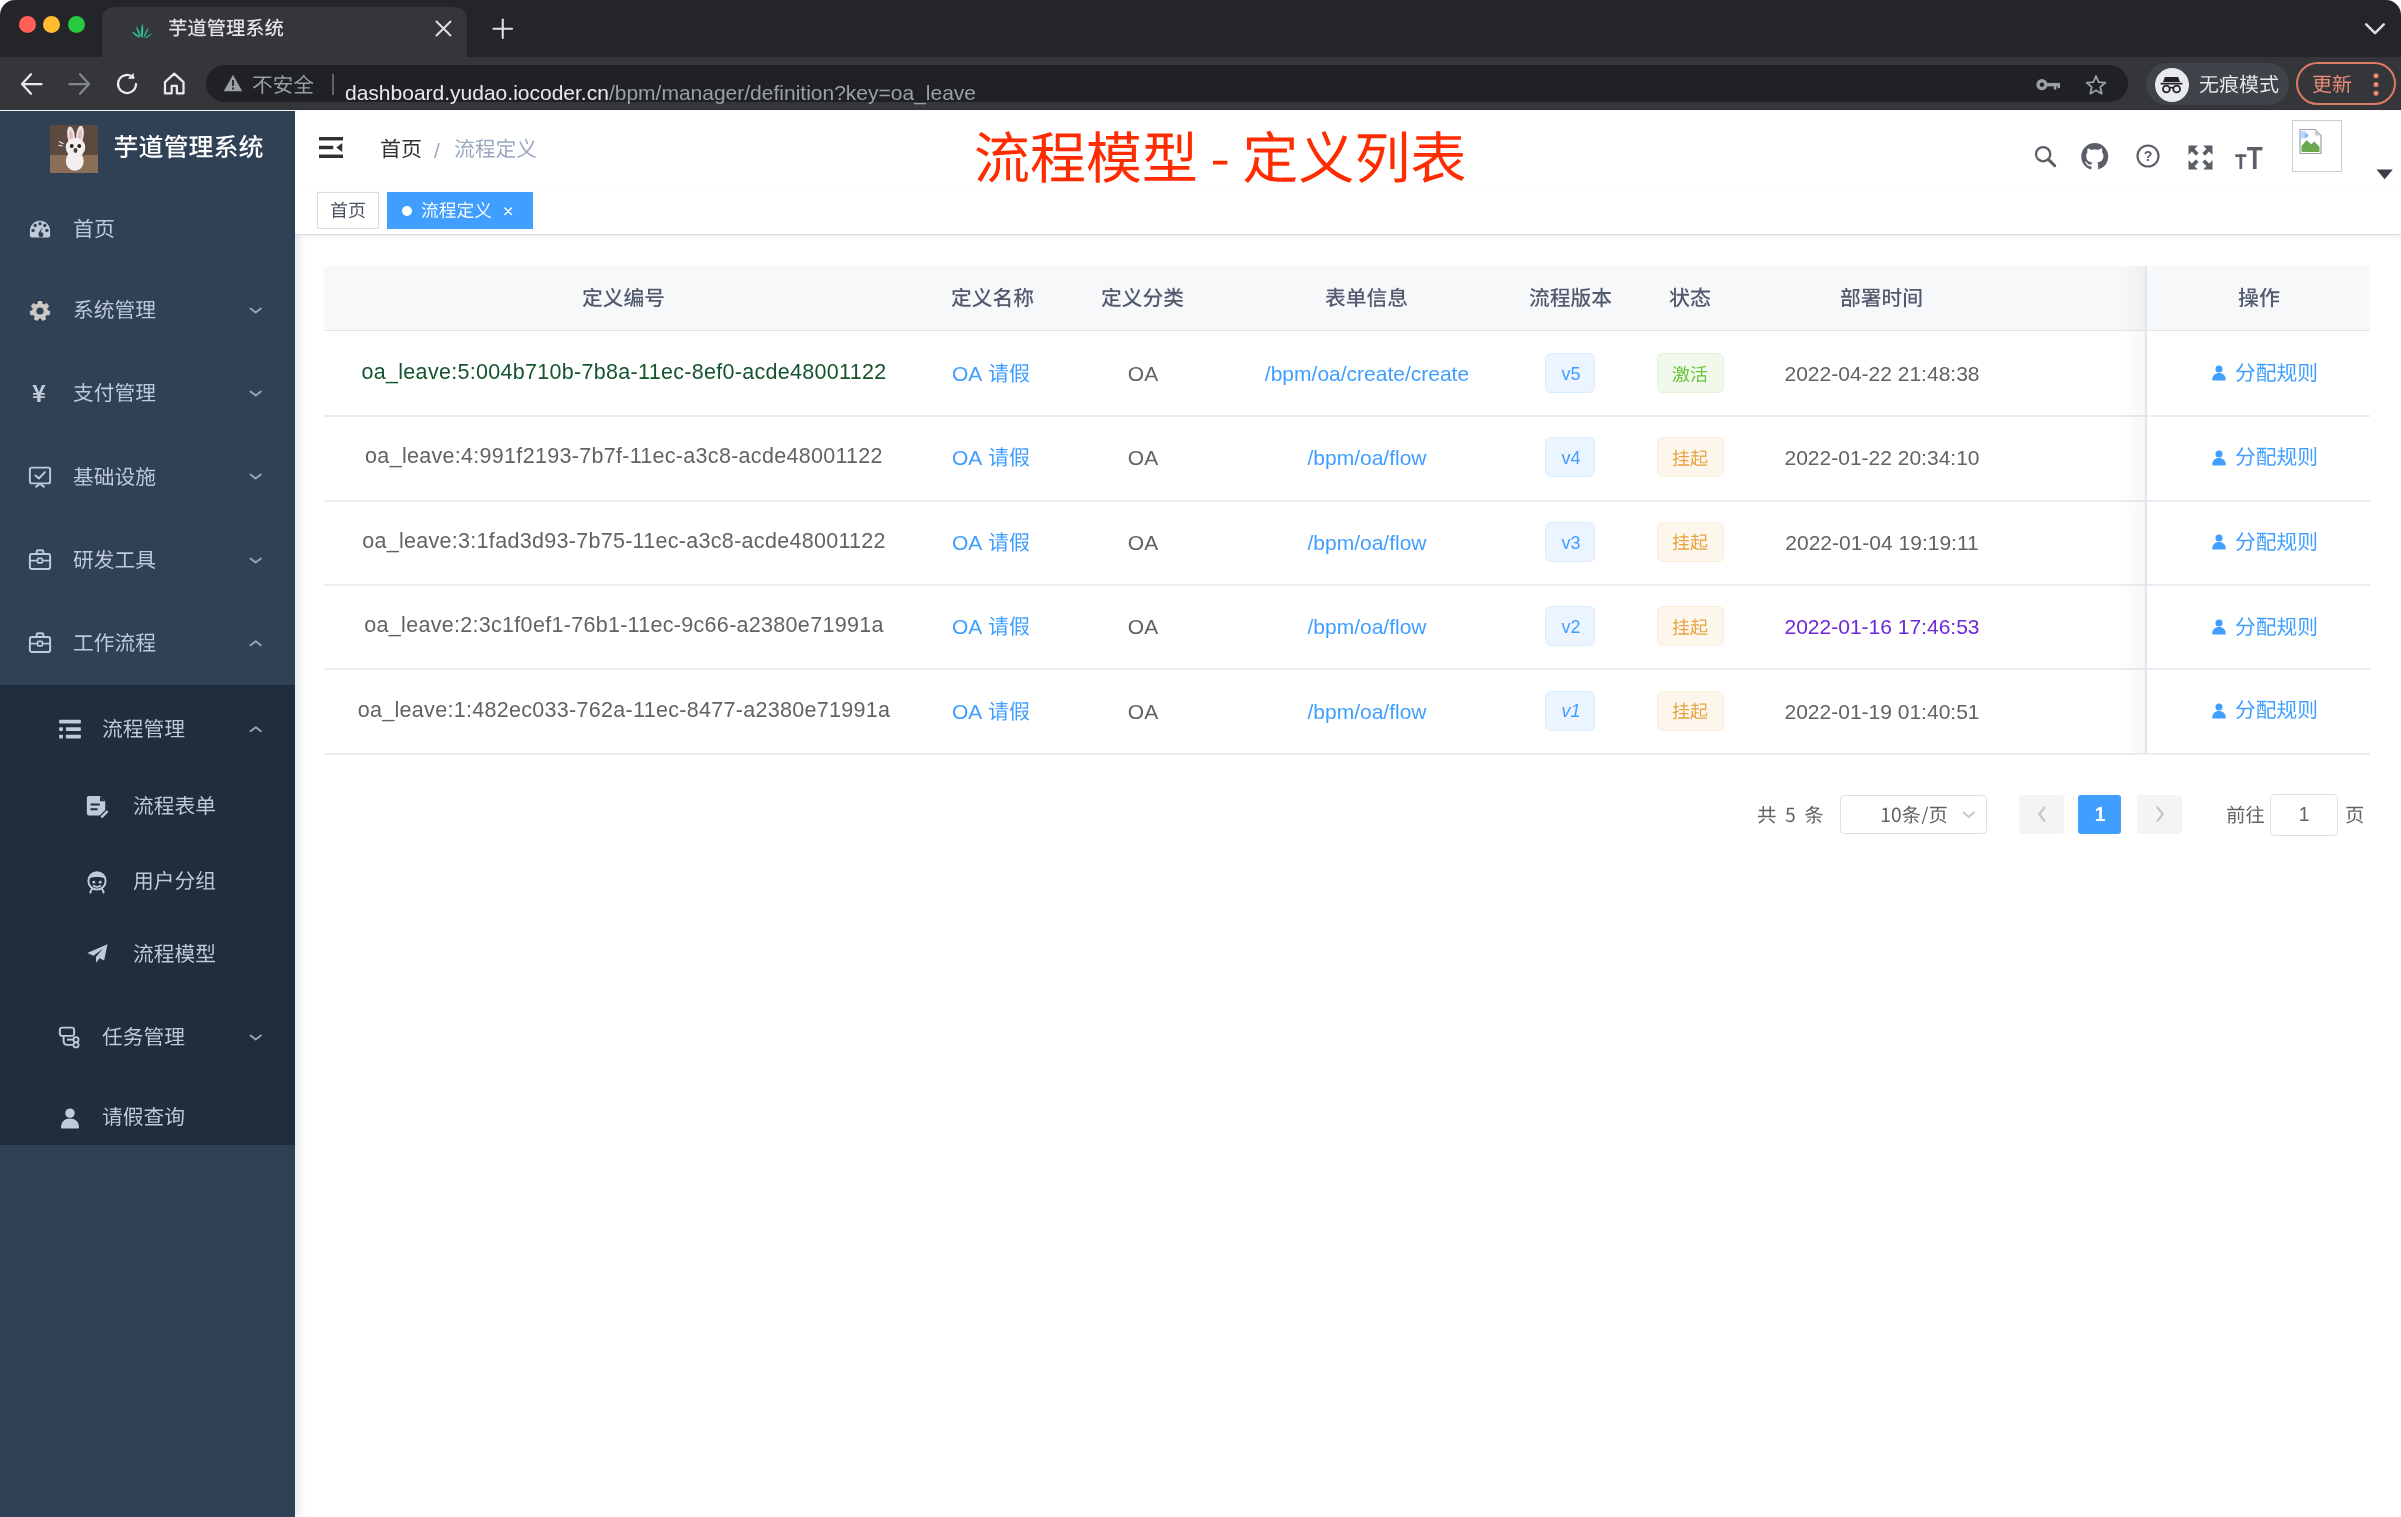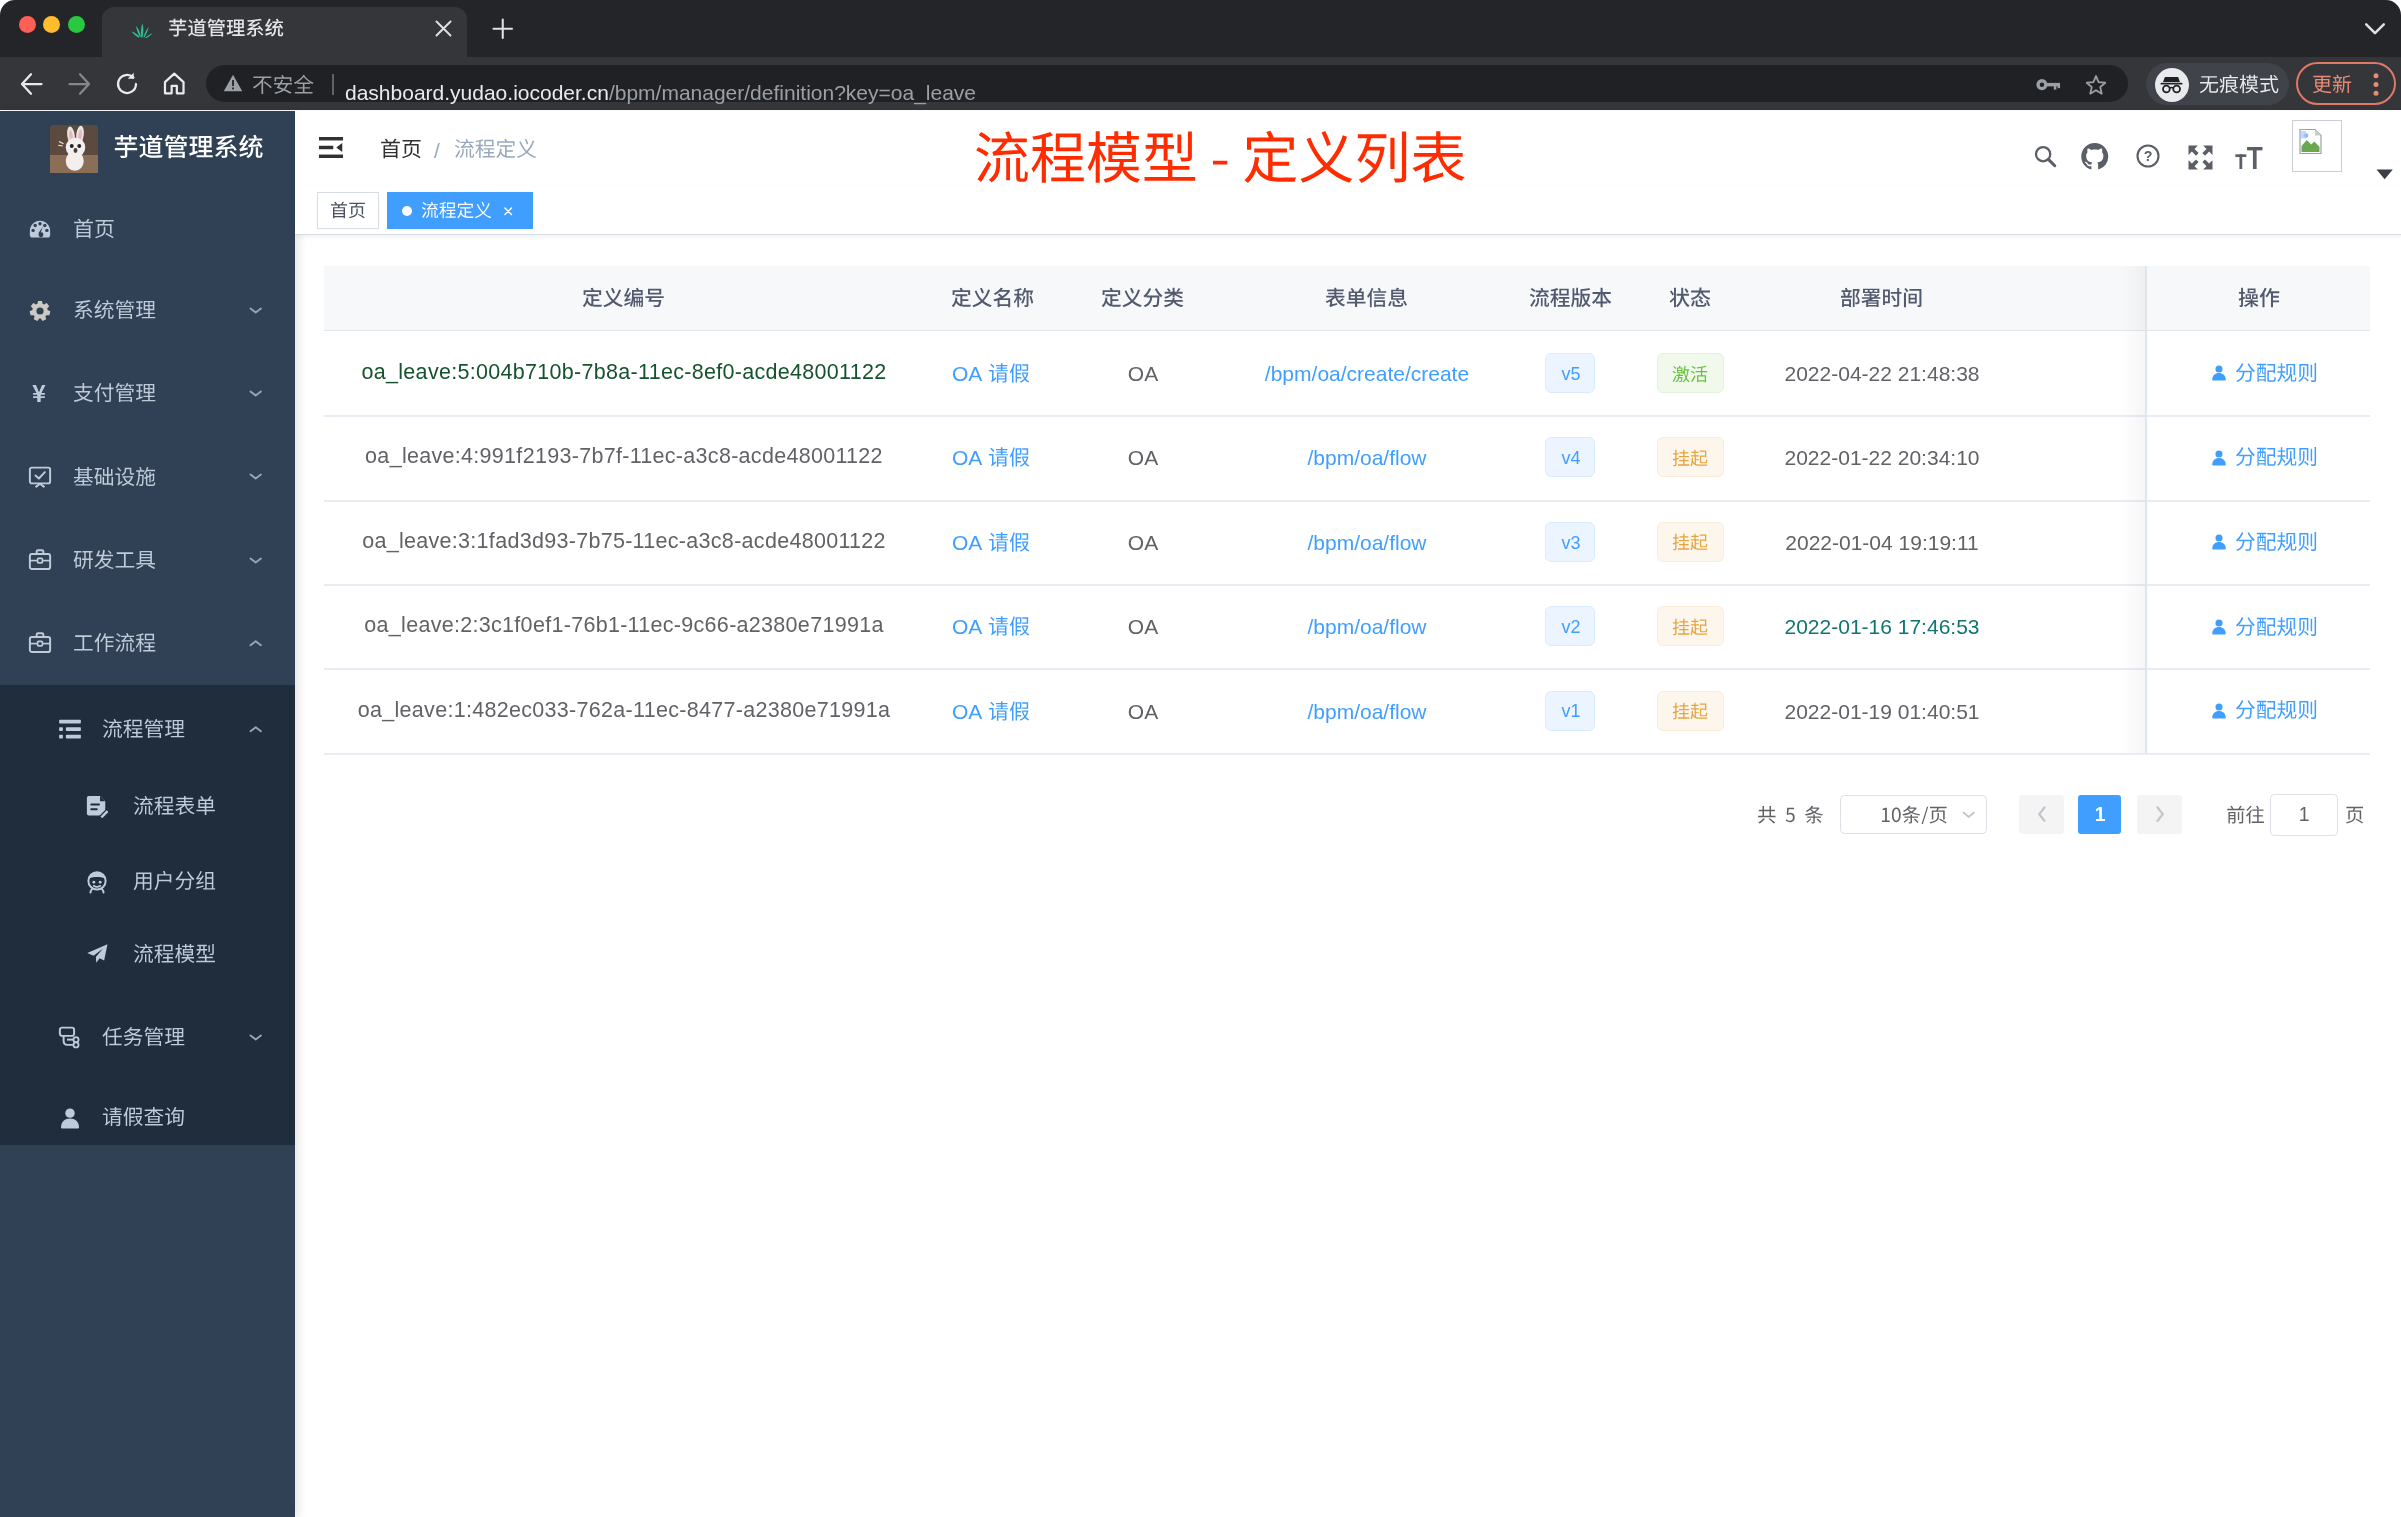--- a/index.html
+++ b/index.html
@@ -554,40 +554,40 @@
 <div class="lat" style="left:1143px;top:626px;transform:translate(-50%,-50%);font-size:21px;color:#606266;">OA</div>
 <div class="lat" style="left:1367px;top:626px;transform:translate(-50%,-50%);font-size:21px;color:#409eff;">/bpm/oa/flow</div>
 <div style="position:absolute;left:1545px;top:606px;width:50px;height:40px;background:#ecf5ff;border:1.5px solid #d9ecff;border-radius:6px"></div>
 <div class="lat" style="left:1571px;top:627px;transform:translate(-50%,-50%);font-size:18px;color:#409eff;">v2</div>
 <div style="position:absolute;left:1657px;top:606px;width:67px;height:40px;background:#fdf6ec;border:1.5px solid #faecd8;border-radius:6px"></div>
 <div style="position:absolute;left:1672px;top:618px;line-height:0">
     <svg width="36" height="18" viewBox="0 0 48 24">
       <path d="M4.3 0.96V5.81H1.27V7.49H4.3V12.79C3.05 13.13 1.9 13.44 0.96 13.66L1.49 15.41L4.3 14.59V20.76C4.3 21.1 4.15 21.19 3.84 21.22C3.53 21.22 2.47 21.24 1.34 21.19C1.58 21.65 1.82 22.39 1.9 22.85C3.55 22.85 4.56 22.82 5.18 22.54C5.81 22.25 6.05 21.77 6.05 20.76V14.06L8.98 13.2L8.76 11.54L6.05 12.31V7.49H8.71V5.81H6.05V0.96ZM14.88 1.08V4.25H9.91V5.88H14.88V9.41H9.07V11.09H22.8V9.41H16.7V5.88H21.65V4.25H16.7V1.08ZM14.88 12V14.78H9.53V16.46H14.88V20.47H7.92V22.2H23.04V20.47H16.7V16.46H21.98V14.78H16.7V12Z M26.38 11.83C26.3 16.1 26.04 19.97 24.62 22.39C25.06 22.58 25.85 23.02 26.16 23.23C26.86 21.91 27.31 20.23 27.6 18.34C29.33 21.62 32.21 22.42 37.32 22.42H46.56C46.68 21.89 46.99 21.05 47.3 20.64C45.79 20.71 38.47 20.71 37.3 20.69C35.04 20.69 33.26 20.52 31.87 19.99V15.1H35.78V13.51H31.87V9.94H36.02V8.3H31.49V5.28H35.42V3.67H31.49V0.98H29.78V3.67H25.78V5.28H29.78V8.3H25.15V9.94H30.22V19.08C29.18 18.26 28.46 17.04 27.91 15.26C27.98 14.21 28.06 13.1 28.08 11.95ZM37.15 8.74V16.58C37.15 18.62 37.82 19.15 40.08 19.15C40.56 19.15 43.78 19.15 44.3 19.15C46.34 19.15 46.87 18.26 47.09 14.86C46.61 14.74 45.86 14.45 45.48 14.14C45.36 17.04 45.22 17.52 44.18 17.52C43.44 17.52 40.78 17.52 40.25 17.52C39.1 17.52 38.88 17.38 38.88 16.58V10.34H43.99V10.94H45.72V2.11H36.91V3.7H43.99V8.74Z" fill="#e6a23c"></path>
     </svg>
   </div>
-<div class="lat" style="left:1882px;top:626px;transform:translate(-50%,-50%);font-size:21px;color:#0f766e;">2022-01-16 17:46:53</div>
+<div class="lat" style="left:1882px;top:626px;transform:translate(-50%,-50%);font-size:21px;color:#6d28d9;">2022-01-16 17:46:53</div>
 <div style="position:absolute;left:2210px;top:617px;line-height:0">
     <svg width="18" height="19.3" viewBox="0 0 32 32">
       <circle cx="16" cy="9.5" r="6.3" fill="#409eff"></circle>
       <path d="M4 28.5 C4 20.5 9.3 16.5 16 16.5 C22.7 16.5 28 20.5 28 28.5 A1.4 1.4 0 0 1 26.6 29.9 H5.4 A1.4 1.4 0 0 1 4 28.5 Z" fill="#409eff"></path>
     </svg>
   </div>
 <div style="position:absolute;left:2235px;top:616px;line-height:0">
     <svg width="83" height="21" viewBox="0 0 112 28">
       <path d="M18.84 1.62 16.91 2.41C18.9 6.55 22.26 11.12 25.2 13.64C25.62 13.08 26.38 12.29 26.91 11.87C24 9.69 20.58 5.4 18.84 1.62ZM9.07 1.68C7.45 5.96 4.59 9.86 1.23 12.26C1.74 12.66 2.66 13.47 3.02 13.89C3.78 13.27 4.51 12.6 5.24 11.84V13.78H10.64C10 18.54 8.46 22.99 1.82 25.17C2.3 25.62 2.86 26.43 3.11 26.96C10.25 24.39 12.1 19.32 12.85 13.78H20.47C20.16 20.78 19.74 23.52 19.04 24.25C18.76 24.53 18.42 24.58 17.84 24.58C17.19 24.58 15.46 24.58 13.64 24.42C14.03 25 14.28 25.9 14.34 26.52C16.1 26.63 17.81 26.66 18.76 26.57C19.71 26.49 20.36 26.29 20.94 25.59C21.92 24.5 22.29 21.31 22.71 12.71C22.74 12.43 22.74 11.7 22.74 11.7H5.38C7.76 9.16 9.86 5.88 11.31 2.3Z M43.51 2.38V4.4H52.02V11.2H43.6V23.35C43.6 25.93 44.38 26.6 46.98 26.6C47.52 26.6 51.1 26.6 51.69 26.6C54.24 26.6 54.85 25.31 55.1 20.75C54.52 20.61 53.65 20.22 53.14 19.85C53 23.88 52.81 24.61 51.55 24.61C50.76 24.61 47.8 24.61 47.21 24.61C45.92 24.61 45.67 24.42 45.67 23.35V13.22H52.02V15.12H54.04V2.38ZM32 20.22H39.76V23.13H32ZM32 18.65V9.16H33.91V11.37C33.91 12.88 33.63 14.7 32 16.13C32.28 16.3 32.73 16.72 32.93 16.97C34.69 15.34 35.08 13.1 35.08 11.4V9.16H36.65V14.45C36.65 15.79 36.99 16.04 38.11 16.04C38.3 16.04 39.26 16.04 39.48 16.04H39.76V18.65ZM29.6 2.21V4.09H33.63V7.34H30.3V26.77H32V24.84H39.76V26.38H41.5V7.34H38.33V4.09H42.14V2.21ZM35.14 7.34V4.09H36.79V7.34ZM37.86 9.16H39.76V14.81L39.68 14.76C39.62 14.81 39.56 14.84 39.26 14.84C39.06 14.84 38.36 14.84 38.22 14.84C37.88 14.84 37.86 14.78 37.86 14.42Z M69.33 2.49V17.39H71.34V4.34H79.07V17.39H81.17V2.49ZM61.82 1.4V5.77H57.82V7.73H61.82V10.5L61.8 12.26H57.2V14.25H61.71C61.43 18.06 60.42 22.32 57.01 25.12C57.51 25.48 58.21 26.18 58.52 26.6C61.18 24.22 62.52 21.11 63.17 17.95C64.4 19.49 66.05 21.64 66.72 22.76L68.18 21.2C67.51 20.33 64.68 16.94 63.53 15.79L63.7 14.25H67.98V12.26H63.78L63.81 10.47V7.73H67.65V5.77H63.81V1.4ZM74.26 6.72V12.1C74.26 16.44 73.36 21.73 66.3 25.34C66.72 25.65 67.37 26.43 67.62 26.85C71.9 24.64 74.12 21.62 75.21 18.56V23.88C75.21 25.76 75.91 26.29 77.73 26.29H80C82.29 26.29 82.63 25.17 82.85 20.8C82.35 20.69 81.65 20.38 81.14 19.99C81.03 23.88 80.89 24.61 80 24.61H78.01C77.31 24.61 77.08 24.42 77.08 23.66V16.52H75.8C76.1 15.01 76.22 13.5 76.22 12.12V6.72Z M93.02 21.45C94.78 22.88 97.02 24.92 98.08 26.18L99.43 24.64C98.34 23.44 96.07 21.5 94.33 20.13ZM86.88 2.63V19.63H88.84V4.54H96.94V19.54H98.98V2.63ZM107.35 1.32V23.91C107.35 24.44 107.13 24.61 106.6 24.61C106.06 24.64 104.3 24.67 102.31 24.58C102.65 25.2 102.98 26.12 103.1 26.74C105.67 26.74 107.21 26.68 108.16 26.35C109.03 25.98 109.42 25.34 109.42 23.91V1.32ZM102.12 3.64V20.41H104.1V3.64ZM91.84 6.44V14.39C91.84 18.23 91.14 22.46 85.26 25.34C85.65 25.68 86.32 26.46 86.55 26.91C92.82 23.86 93.83 18.73 93.83 14.45V6.44Z" fill="#409eff"></path>
     </svg>
   </div>
 <div class="lat" style="left:624px;top:711px;transform:translate(-50%,-50%);font-size:21.5px;color:#606266;letter-spacing:0.3px;">oa_leave:1:482ec033-762a-11ec-8477-a2380e71991a</div>
 <div class="lat" style="left:952px;top:711px;transform:translateY(-50%);font-size:21px;color:#409eff;display:flex;align-items:center">OA&nbsp;<svg width="42" height="21" viewBox="0 0 56 28">
       <path d="M3 3.02C4.45 4.34 6.3 6.19 7.17 7.36L8.6 5.88C7.73 4.73 5.82 3 4.34 1.74ZM1.18 9.91V11.93H5.38V22.18C5.38 23.41 4.54 24.25 4.03 24.58C4.4 25 4.96 25.87 5.15 26.38C5.54 25.79 6.27 25.2 11 21.56C10.78 21.14 10.44 20.33 10.3 19.77L7.39 21.95V9.91ZM13.83 18.7H22.62V21H13.83ZM13.83 17.22V15.06H22.62V17.22ZM17.19 1.12V3.3H10.7V4.93H17.19V6.72H11.4V8.26H17.19V10.19H9.86V11.82H26.88V10.19H19.26V8.26H25.17V6.72H19.26V4.93H26.01V3.3H19.26V1.12ZM11.87 13.44V26.85H13.83V22.54H22.62V24.5C22.62 24.84 22.48 24.95 22.12 24.98C21.73 25 20.38 25 18.96 24.95C19.24 25.45 19.49 26.24 19.57 26.77C21.56 26.77 22.85 26.77 23.6 26.43C24.42 26.12 24.64 25.56 24.64 24.53V13.44Z M45.61 2.35V4.17H51.55V9.24H45.61V11.06H53.54V2.35ZM33.88 1.26C32.84 5.6 31.14 9.88 28.98 12.71C29.34 13.22 29.93 14.34 30.13 14.81C30.77 13.97 31.39 12.99 31.98 11.96V26.85H33.99V7.56C34.72 5.68 35.34 3.7 35.84 1.71ZM36.79 2.35V26.8H38.72V21.2H44.18V19.4H38.72V15.9H43.88V14.11H38.72V11.12H44.49V2.35ZM51.66 15.01C51.13 17.02 50.32 18.76 49.28 20.22C48.3 18.65 47.52 16.88 47.01 15.01ZM44.83 13.24V15.01H46.76L45.36 15.34C46 17.7 46.9 19.85 48.1 21.7C46.51 23.41 44.58 24.64 42.45 25.4C42.84 25.76 43.29 26.46 43.54 26.94C45.7 26.07 47.6 24.86 49.22 23.21C50.48 24.78 52 26.01 53.79 26.82C54.1 26.35 54.66 25.62 55.08 25.23C53.28 24.5 51.72 23.3 50.46 21.78C52.05 19.68 53.23 17 53.9 13.58L52.7 13.19L52.36 13.24ZM38.72 4.14H42.64V9.32H38.72Z" fill="#409eff"></path>
     </svg></div>
 <div class="lat" style="left:1143px;top:711px;transform:translate(-50%,-50%);font-size:21px;color:#606266;">OA</div>
 <div class="lat" style="left:1367px;top:711px;transform:translate(-50%,-50%);font-size:21px;color:#409eff;">/bpm/oa/flow</div>
 <div style="position:absolute;left:1545px;top:691px;width:50px;height:40px;background:#ecf5ff;border:1.5px solid #d9ecff;border-radius:6px"></div>
-<div class="lat" style="left:1571px;top:711px;transform:translate(-50%,-50%);font-size:18px;color:#409eff;">v1</div>
+<div class="lat" style="left:1571px;top:711px;transform:translate(-50%,-50%);font-size:18px;color:#409eff;font-style:italic;">v1</div>
 <div style="position:absolute;left:1657px;top:691px;width:67px;height:40px;background:#fdf6ec;border:1.5px solid #faecd8;border-radius:6px"></div>
 <div style="position:absolute;left:1672px;top:702px;line-height:0">
     <svg width="36" height="18" viewBox="0 0 48 24">
       <path d="M4.3 0.96V5.81H1.27V7.49H4.3V12.79C3.05 13.13 1.9 13.44 0.96 13.66L1.49 15.41L4.3 14.59V20.76C4.3 21.1 4.15 21.19 3.84 21.22C3.53 21.22 2.47 21.24 1.34 21.19C1.58 21.65 1.82 22.39 1.9 22.85C3.55 22.85 4.56 22.82 5.18 22.54C5.81 22.25 6.05 21.77 6.05 20.76V14.06L8.98 13.2L8.76 11.54L6.05 12.31V7.49H8.71V5.81H6.05V0.96ZM14.88 1.08V4.25H9.91V5.88H14.88V9.41H9.07V11.09H22.8V9.41H16.7V5.88H21.65V4.25H16.7V1.08ZM14.88 12V14.78H9.53V16.46H14.88V20.47H7.92V22.2H23.04V20.47H16.7V16.46H21.98V14.78H16.7V12Z M26.38 11.83C26.3 16.1 26.04 19.97 24.62 22.39C25.06 22.58 25.85 23.02 26.16 23.23C26.86 21.91 27.31 20.23 27.6 18.34C29.33 21.62 32.21 22.42 37.32 22.42H46.56C46.68 21.89 46.99 21.05 47.3 20.64C45.79 20.71 38.47 20.71 37.3 20.69C35.04 20.69 33.26 20.52 31.87 19.99V15.1H35.78V13.51H31.87V9.94H36.02V8.3H31.49V5.28H35.42V3.67H31.49V0.98H29.78V3.67H25.78V5.28H29.78V8.3H25.15V9.94H30.22V19.08C29.18 18.26 28.46 17.04 27.91 15.26C27.98 14.21 28.06 13.1 28.08 11.95ZM37.15 8.74V16.58C37.15 18.62 37.82 19.15 40.08 19.15C40.56 19.15 43.78 19.15 44.3 19.15C46.34 19.15 46.87 18.26 47.09 14.86C46.61 14.74 45.86 14.45 45.48 14.14C45.36 17.04 45.22 17.52 44.18 17.52C43.44 17.52 40.78 17.52 40.25 17.52C39.1 17.52 38.88 17.38 38.88 16.58V10.34H43.99V10.94H45.72V2.11H36.91V3.7H43.99V8.74Z" fill="#e6a23c"></path>
     </svg>
   </div>
 <div class="lat" style="left:1882px;top:711px;transform:translate(-50%,-50%);font-size:21px;color:#606266;">2022-01-19 01:40:51</div>
 <div style="position:absolute;left:2210px;top:701px;line-height:0">
     <svg width="18" height="19.3" viewBox="0 0 32 32">
       <circle cx="16" cy="9.5" r="6.3" fill="#409eff"></circle>

